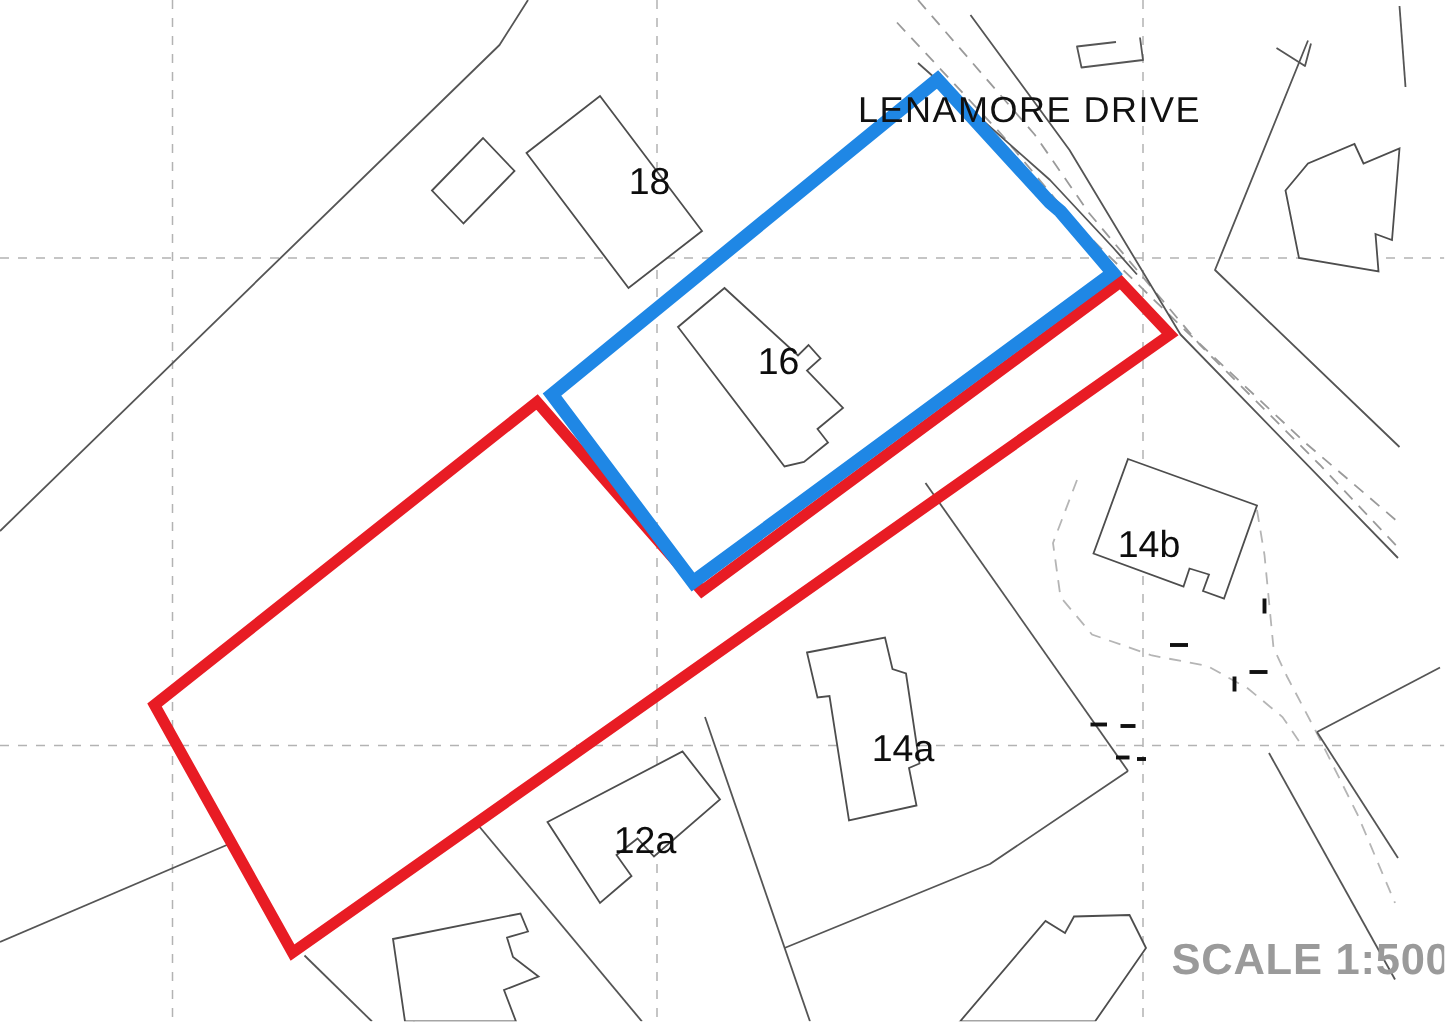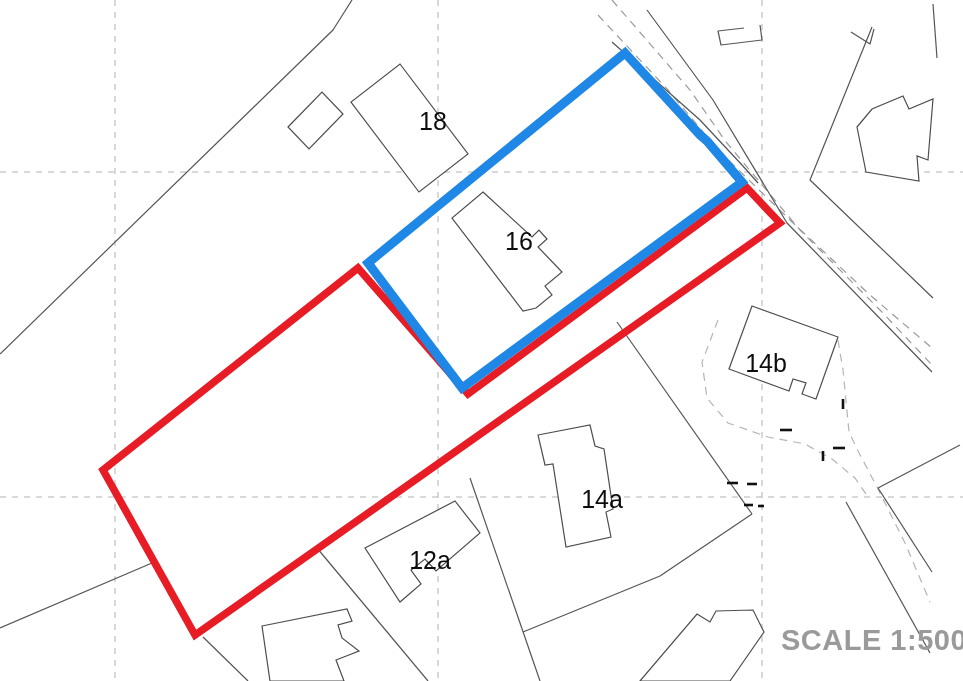--- a/index.html
+++ b/index.html
@@ -70,14 +70,15 @@
       <polyline points="843,399 843,409" fill="none" stroke="#111111" stroke-width="2.6"></polyline>
       <polyline points="823,451 823,461" fill="none" stroke="#111111" stroke-width="2.6"></polyline>
       <polyline points="833,448 845,448" fill="none" stroke="#111111" stroke-width="2.6"></polyline>
       <polyline points="780,430 792,430" fill="none" stroke="#111111" stroke-width="2.6"></polyline>
       <text x="433" y="123" text-anchor="middle" dominant-baseline="middle" font-size="25" fill="#0d0d0d" font-family="&quot;Liberation Sans&quot;, sans-serif">18</text>
       <text x="519" y="243" text-anchor="middle" dominant-baseline="middle" font-size="25" fill="#0d0d0d" font-family="&quot;Liberation Sans&quot;, sans-serif">16</text>
       <text x="766" y="365" text-anchor="middle" dominant-baseline="middle" font-size="25" fill="#0d0d0d" font-family="&quot;Liberation Sans&quot;, sans-serif">14b</text>
       <text x="602" y="501" text-anchor="middle" dominant-baseline="middle" font-size="25" fill="#0d0d0d" font-family="&quot;Liberation Sans&quot;, sans-serif">14a</text>
       <text x="430" y="562" text-anchor="middle" dominant-baseline="middle" font-size="25" fill="#0d0d0d" font-family="&quot;Liberation Sans&quot;, sans-serif">12a</text>
     </svg>
+  <div class="map-text" id="street-label">LENAMORE DRIVE</div>
   <div class="map-text" id="scale-label">SCALE 1:500</div>
 </div>
 
 </body></html>

